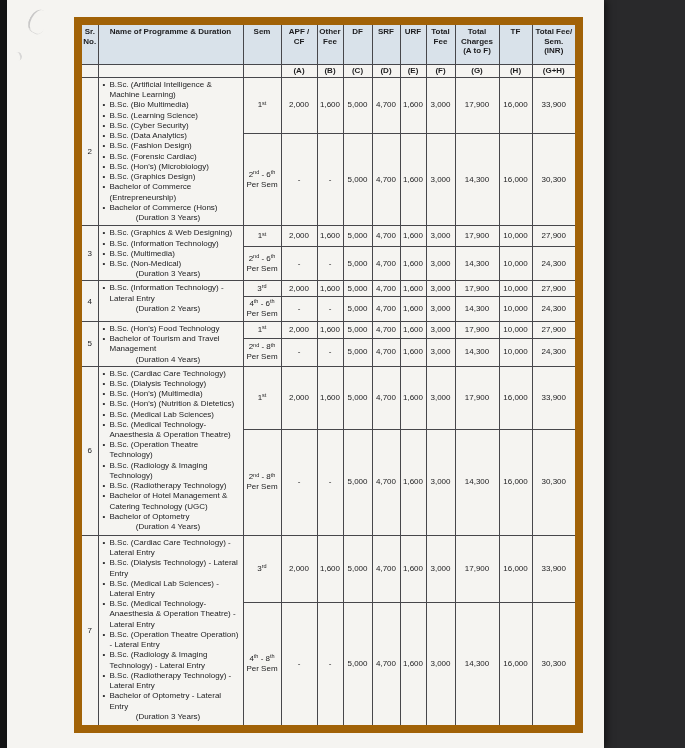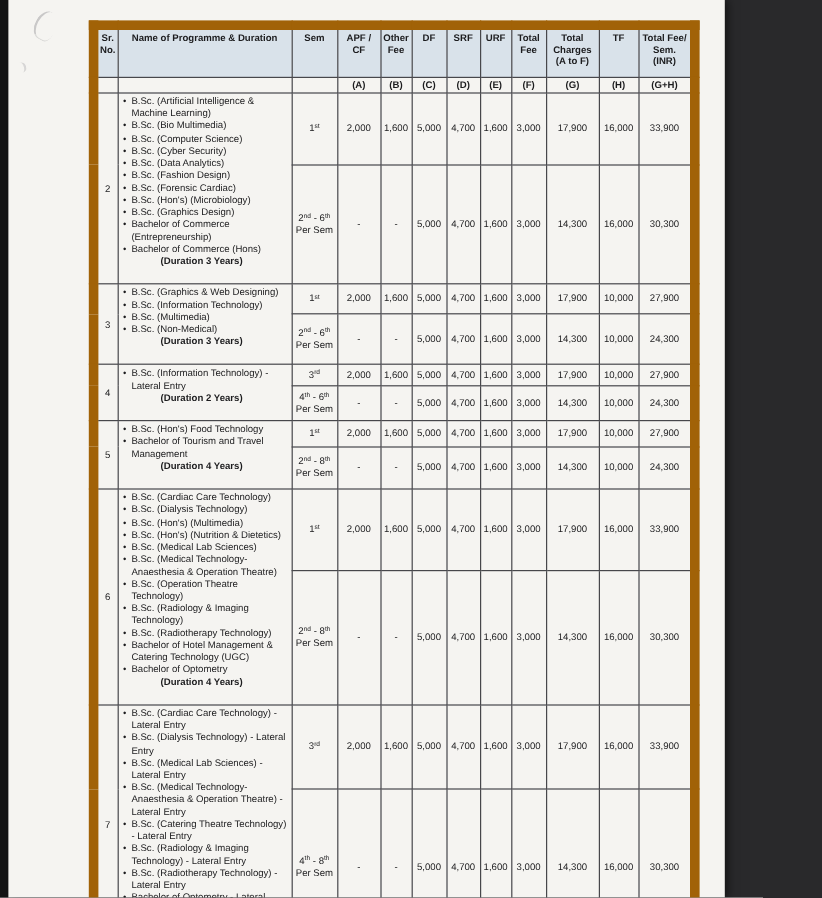--- a/index.html
+++ b/index.html
@@ -49,28 +49,28 @@
   }
   .fee thead tr.h2 th{
     font-size:8px;font-weight:bold;text-align:center;
     height:12px;padding:0;line-height:1.1;background:transparent;
   }
   td.sr{
     font-size:8px;text-align:center;vertical-align:middle;padding:0;
   }
   td.name{
     font-size:8px;line-height:1.28;vertical-align:top;
-    padding:2px 2px 13px 3px;
+    padding:2px 2px 0 3px;
   }
   ul.prog{margin:0;padding:0;list-style:none;}
   ul.prog li{position:relative;padding-left:8px;}
   ul.prog li::before{
     content:"\2022";position:absolute;left:1px;top:0;font-size:8px;
   }
-  .duration{font-weight:bold;text-align:center;padding-right:6px;}
+  .duration{font-weight:normal;text-align:center;padding-right:6px;}
   td.sem,td.num{
     font-size:8px;text-align:center;vertical-align:middle;
     padding:2px 1px;line-height:1.25;
   }
   td.sem sup{
     font-size:5.5px;vertical-align:baseline;position:relative;top:-2.5px;
   }
   
   col.c-sr{width:20px}  col.c-name{width:145px} col.c-sem{width:38px}
   col.c-a{width:36px}   col.c-b{width:26px}     col.c-c{width:29px}
@@ -139,21 +139,21 @@
         <th>(G+H)</th>
       </tr>
     </thead>
     <tbody id="tbody">
         <tr>
           <td class="sr" rowspan="2">2</td>
           <td class="name" rowspan="2">
             <ul class="prog">
               <li>B.Sc. (Artificial Intelligence &amp; Machine Learning)</li>
               <li>B.Sc. (Bio Multimedia)</li>
-              <li>B.Sc. (Computer Science)</li>
+              <li>B.Sc. (Learning Science)</li>
               <li>B.Sc. (Cyber Security)</li>
               <li>B.Sc. (Data Analytics)</li>
               <li>B.Sc. (Fashion Design)</li>
               <li>B.Sc. (Forensic Cardiac)</li>
               <li>B.Sc. (Hon's) (Microbiology)</li>
               <li>B.Sc. (Graphics Design)</li>
               <li>Bachelor of Commerce (Entrepreneurship)</li>
               <li>Bachelor of Commerce (Hons)</li>
             </ul>
             <div class="duration">(Duration 3 Years)</div>
@@ -320,21 +320,21 @@
           <td class="num">30,300</td>
         </tr>
         <tr>
           <td class="sr" rowspan="2">7</td>
           <td class="name" rowspan="2">
             <ul class="prog">
               <li>B.Sc. (Cardiac Care Technology) - Lateral Entry</li>
               <li>B.Sc. (Dialysis Technology) - Lateral Entry</li>
               <li>B.Sc. (Medical Lab Sciences) - Lateral Entry</li>
               <li>B.Sc. (Medical Technology- Anaesthesia &amp; Operation Theatre) - Lateral Entry</li>
-              <li>B.Sc. (Catering Theatre Technology) - Lateral Entry</li>
+              <li>B.Sc. (Operation Theatre Operation) - Lateral Entry</li>
               <li>B.Sc. (Radiology &amp; Imaging Technology) - Lateral Entry</li>
               <li>B.Sc. (Radiotherapy Technology) - Lateral Entry</li>
               <li>Bachelor of Optometry - Lateral Entry</li>
             </ul>
             <div class="duration">(Duration 3 Years)</div>
           </td>
           <td class="sem">3<sup>rd</sup></td>
           <td class="num">2,000</td>
           <td class="num">1,600</td>
           <td class="num">5,000</td>

